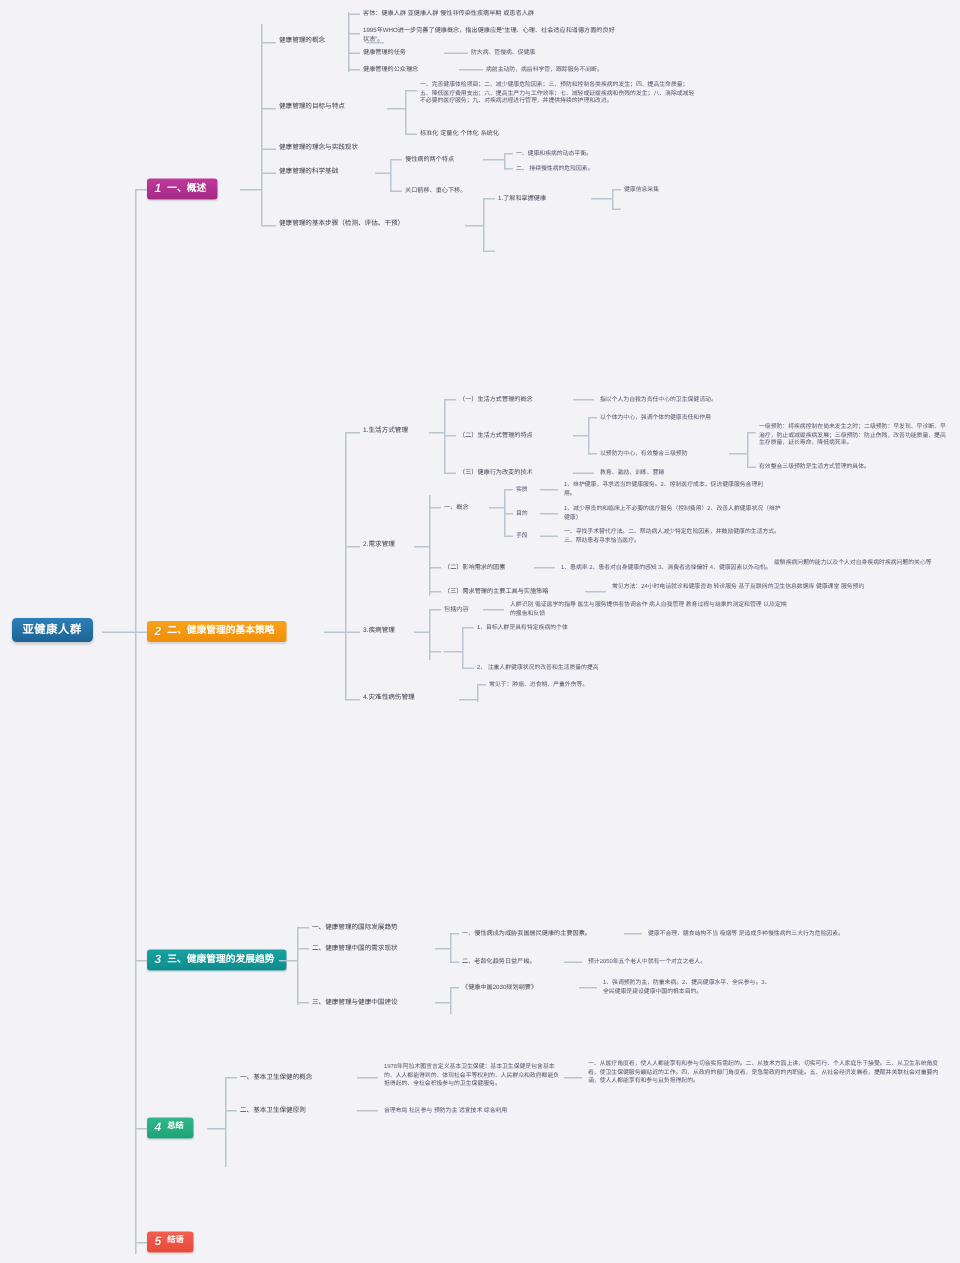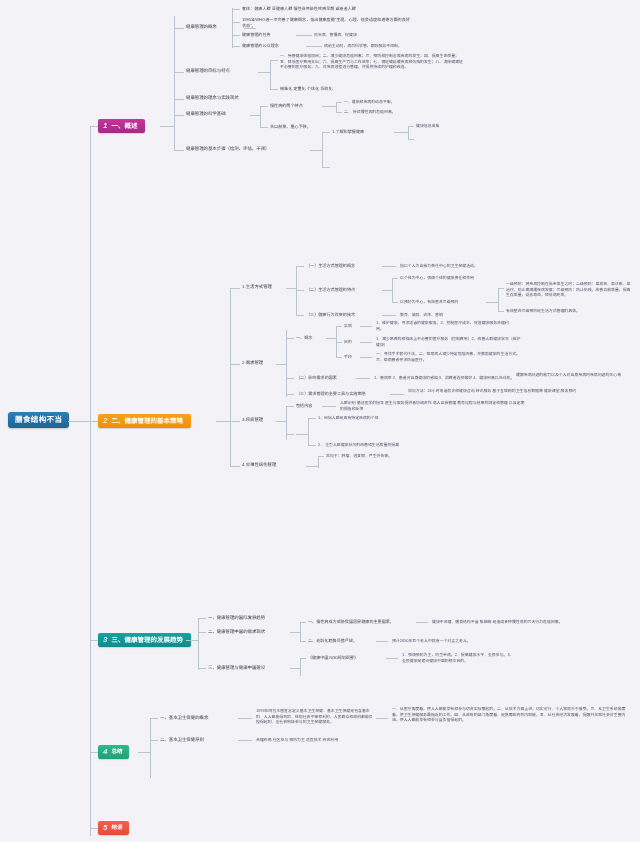--- a/index.html
+++ b/index.html
@@ -78,21 +78,21 @@
   .tx.w{white-space:normal;}
   .tx.l2{font-size:4.4px;color:#41414f;}
   .tx.l3{font-size:4.1px;color:#4b4b5a;}
   .tx.l4{font-size:3.9px;color:#55556a;}
 </style>
 </head>
 <body>
 
 <div id="map">
 
-  <div class="root" style="left:8px;top:412px;">膳食结构不当</div>
+  <div class="root" style="left:8px;top:412px;">亚健康人群</div>
 
   <div class="ln h" style="left:68px;top:421px;width:22px;"></div>
   <div class="ln v" style="left:90px;top:126px;height:710px;"></div>
 
   <div class="ln h" style="left:90px;top:126px;width:8px;"></div>
   <div class="ln h" style="left:90px;top:421px;width:8px;"></div>
   <div class="ln h" style="left:90px;top:640px;width:8px;"></div>
   <div class="ln h" style="left:90px;top:752px;width:8px;"></div>
   <div class="ln h" style="left:90px;top:828px;width:8px;"></div>
 

